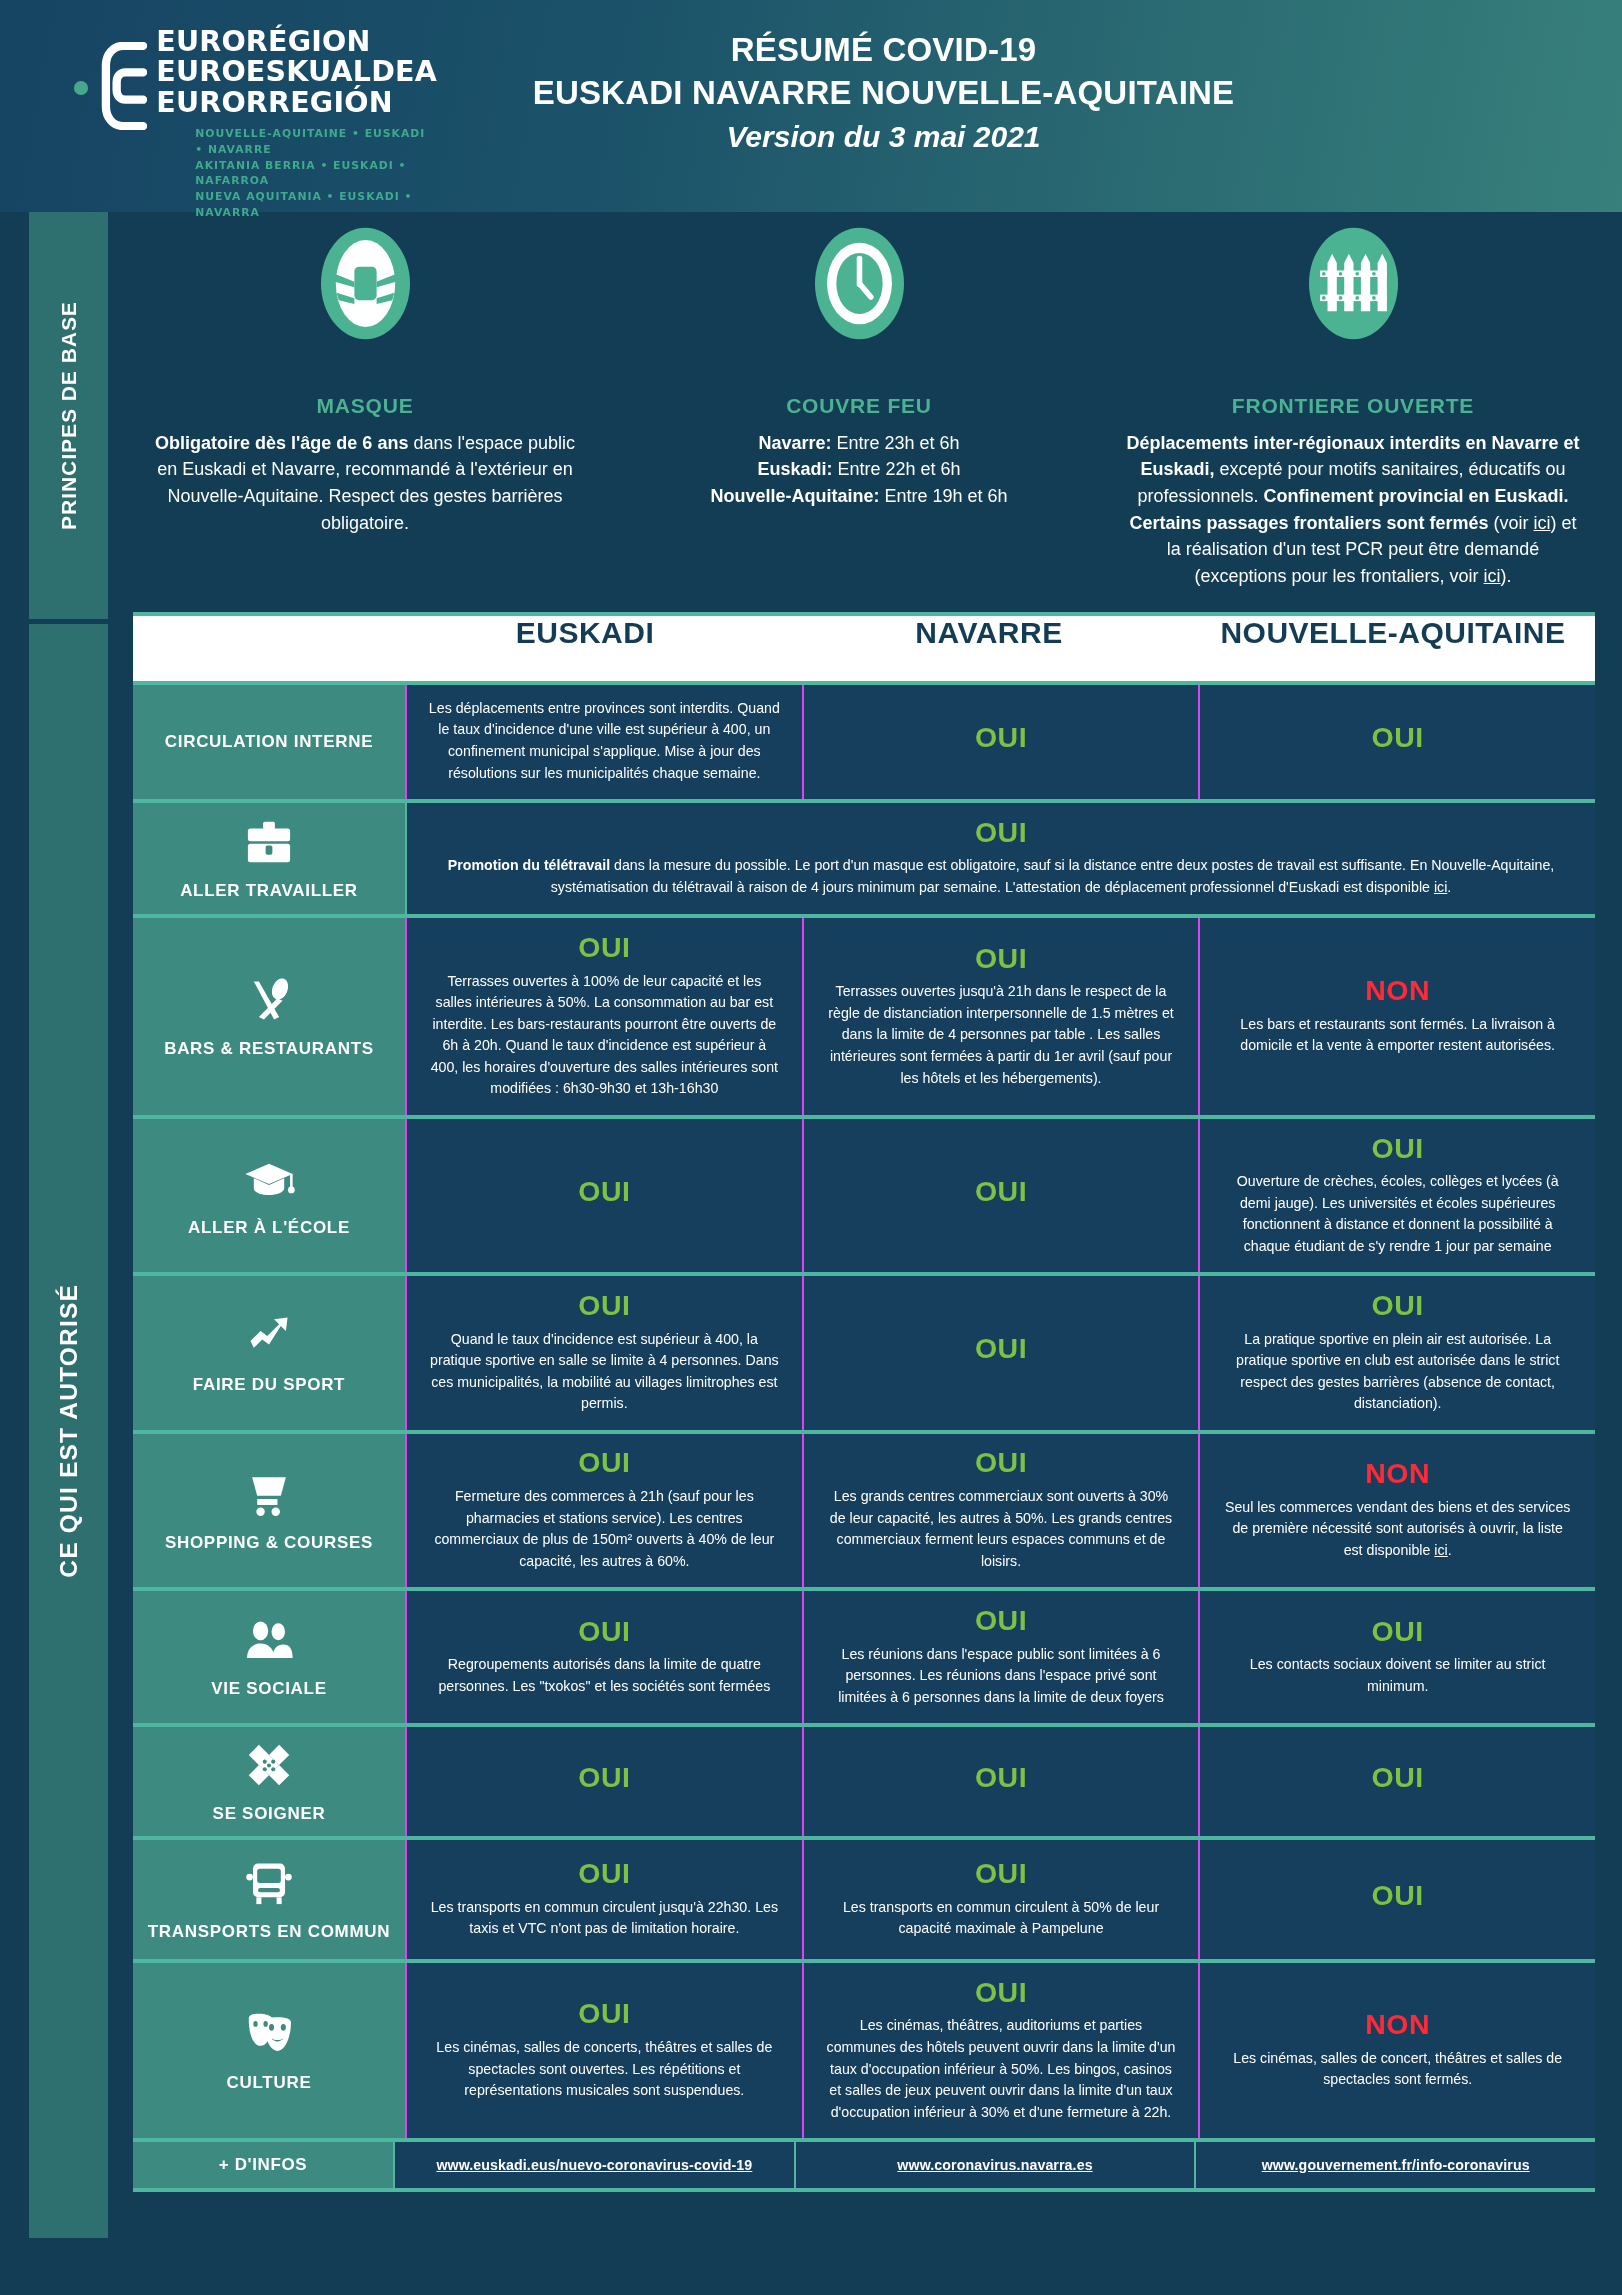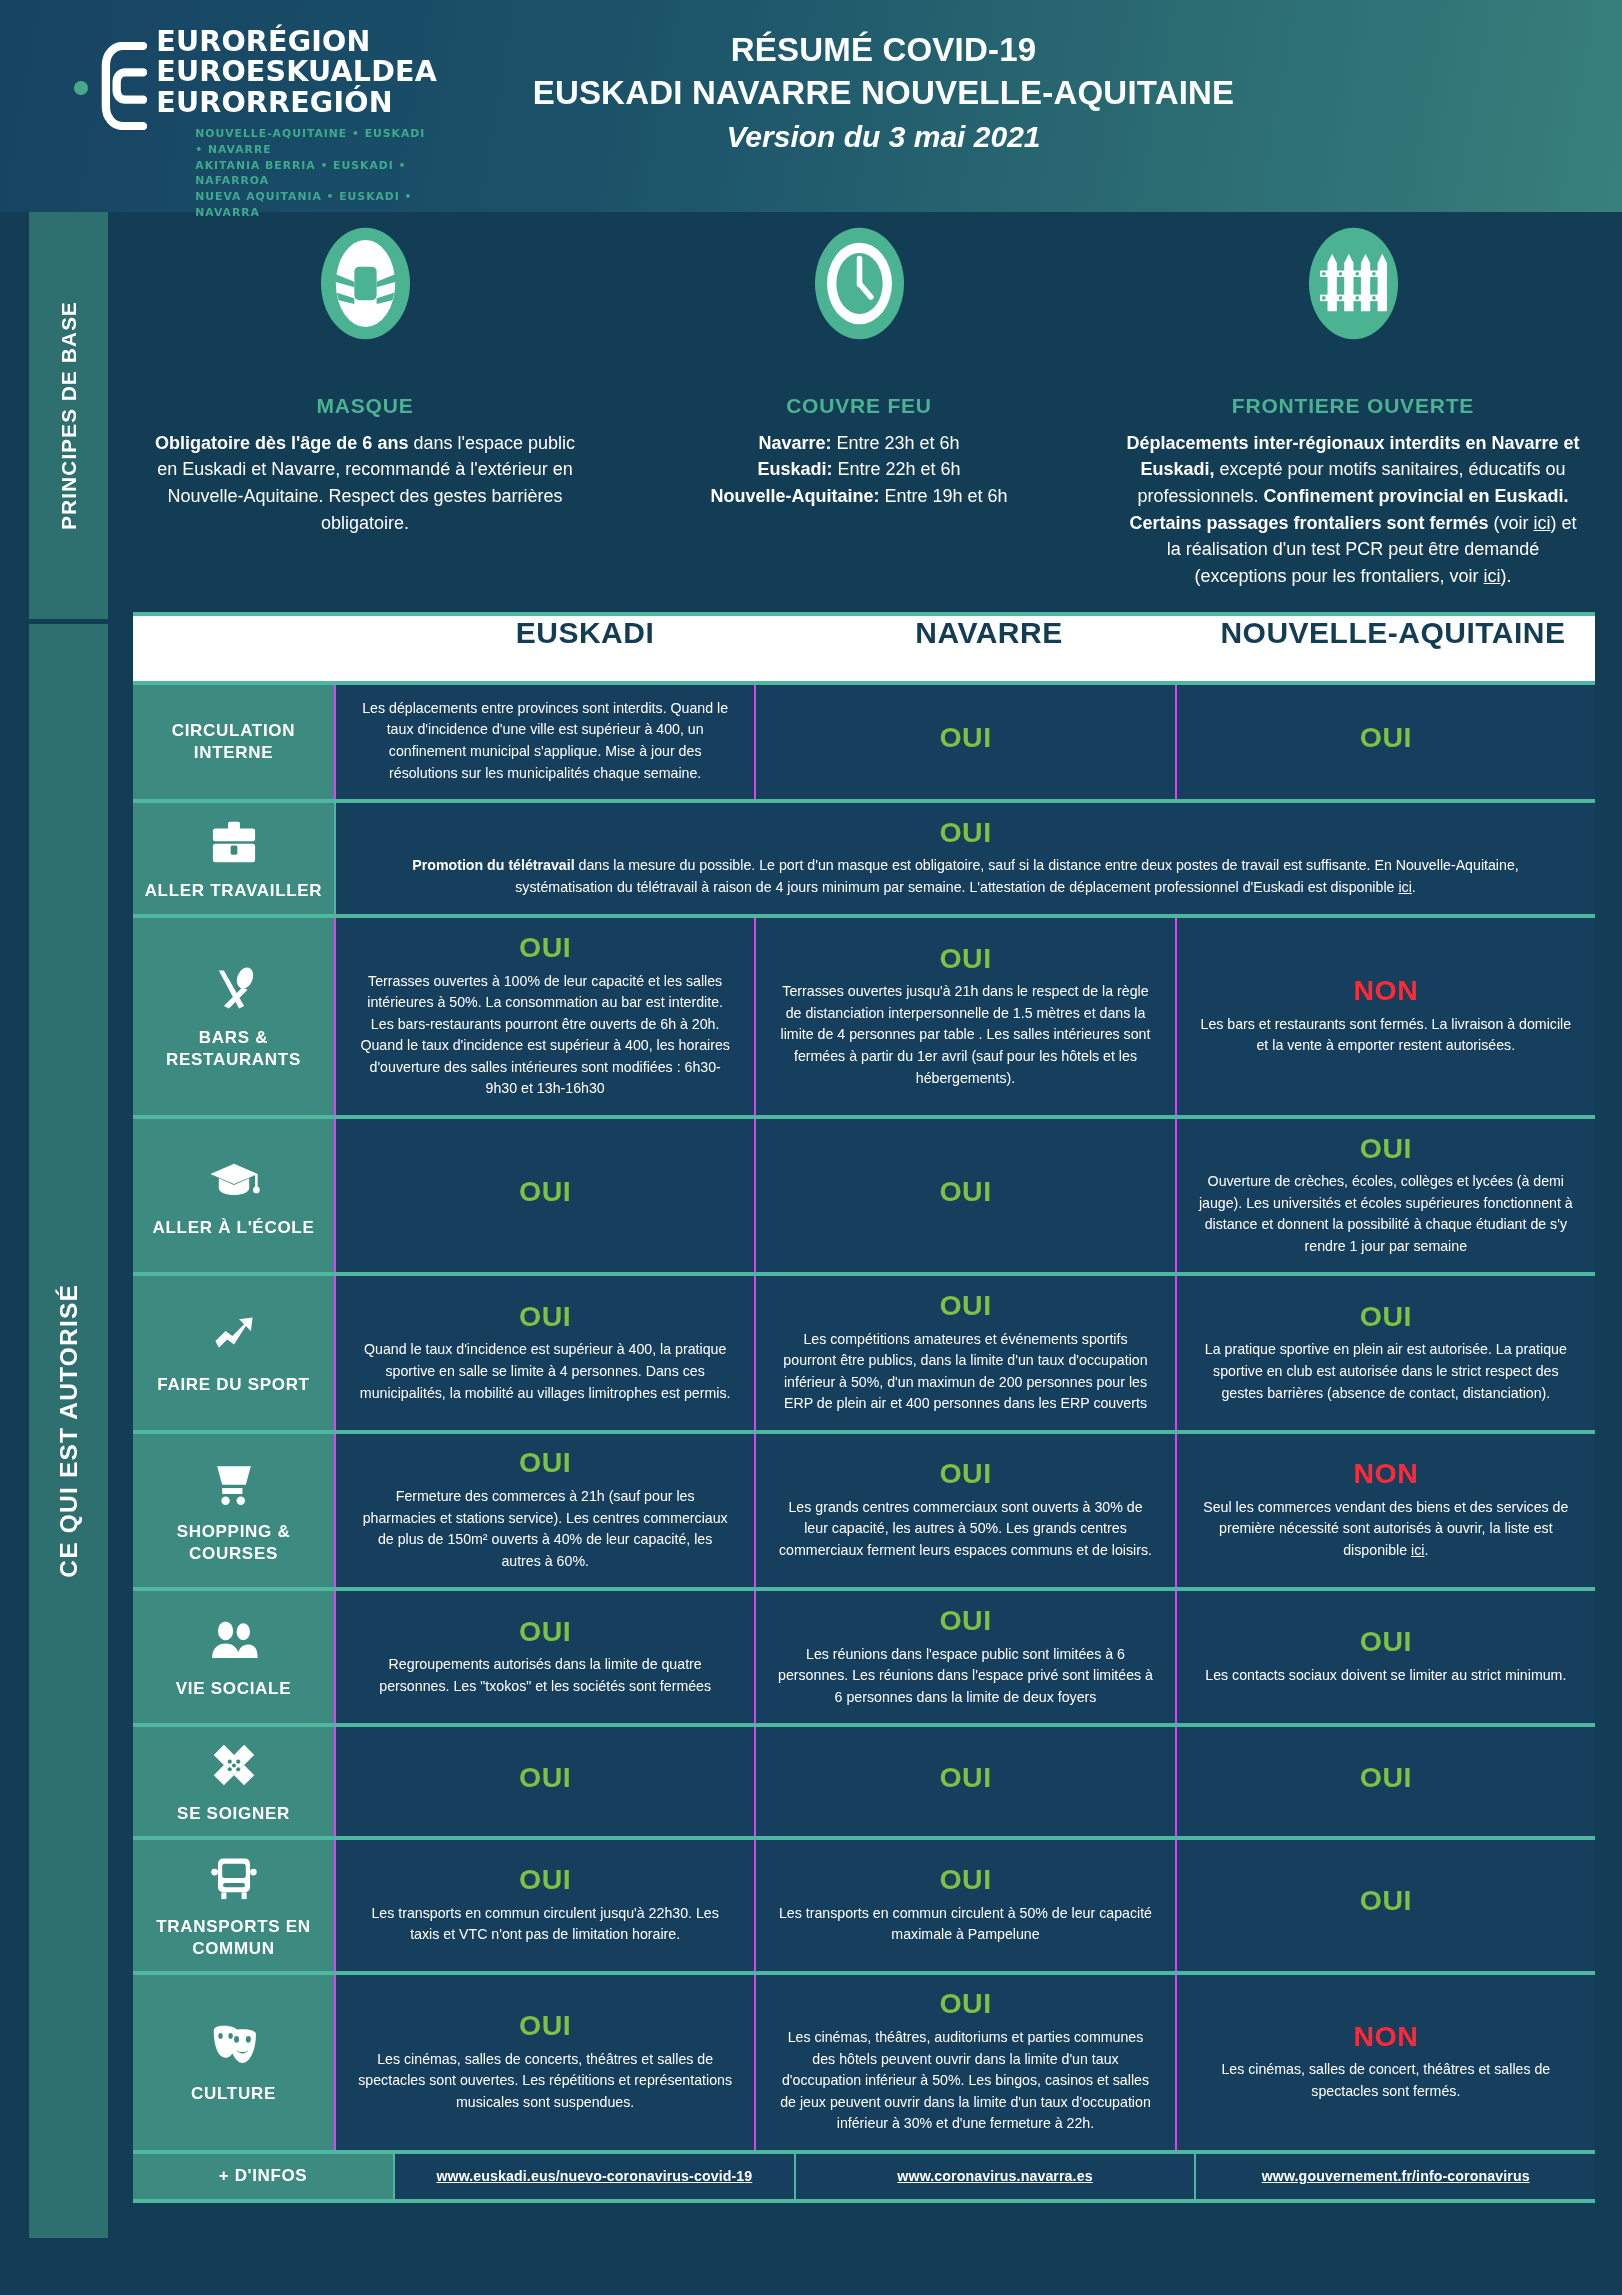--- a/index.html
+++ b/index.html
@@ -132,21 +132,21 @@
   .th-euskadi  { font-size: 30px; }
   .th-navarre  { font-size: 30px; }
   .th-na       { font-size: 30px; }
 
   .trow {
     display: flex;
     border-bottom: 4.4px solid #4fb7a0;
     align-items: stretch;
   }
   .cat {
-    width: 201px; flex: none;
+    width: 272px; flex: none;
     background: #3d8a80;
     display: flex; flex-direction: column;
     align-items: center; justify-content: center;
     padding: 10.8px 6.9px;
   }
   .cat-icon { width: 54px; height: 54px; margin-bottom: 10.8px; }
   .cat-label {
     color: #fff; font-weight: bold; font-size: 17px;
     letter-spacing: 0.7px; text-align: center; line-height: 1.3;
   }
@@ -390,21 +390,20 @@
           <path d="M10 38 L22 26 L30 32 L44 18 L38 12 L54 10 L52 26 L46 20 L32 42 L24 36 L14 46 Z" fill="#fff"></path>
         </svg>
         <div class="cat-label">FAIRE DU SPORT</div>
       </div>
       <div class="cell">
         <div class="verdict oui">OUI</div>
         <div class="detail">Quand le taux d'incidence est supérieur à 400, la pratique sportive en salle se limite à 4  personnes. Dans ces municipalités, la mobilité au villages limitrophes est permis.</div>
       </div>
       <div class="cell">
         <div class="verdict oui">OUI</div>
-        <div class="detail">Les compétitions amateures et événements sportifs pourront être publics, dans la limite d'un taux d'occupation inférieur à 50%, d'un maximun de 200 personnes pour les ERP de plein air et 400 personnes dans les ERP couverts</div>
       </div>
       <div class="cell">
         <div class="verdict oui">OUI</div>
         <div class="detail">La pratique sportive en plein air est autorisée. La pratique sportive en club est autorisée dans le strict respect des gestes barrières (absence de contact, distanciation).</div>
       </div>
     </div>
 
     <div class="trow" style="min-height:123px">
       <div class="cat">
         <svg class="cat-icon" viewBox="0 0 64 64">

